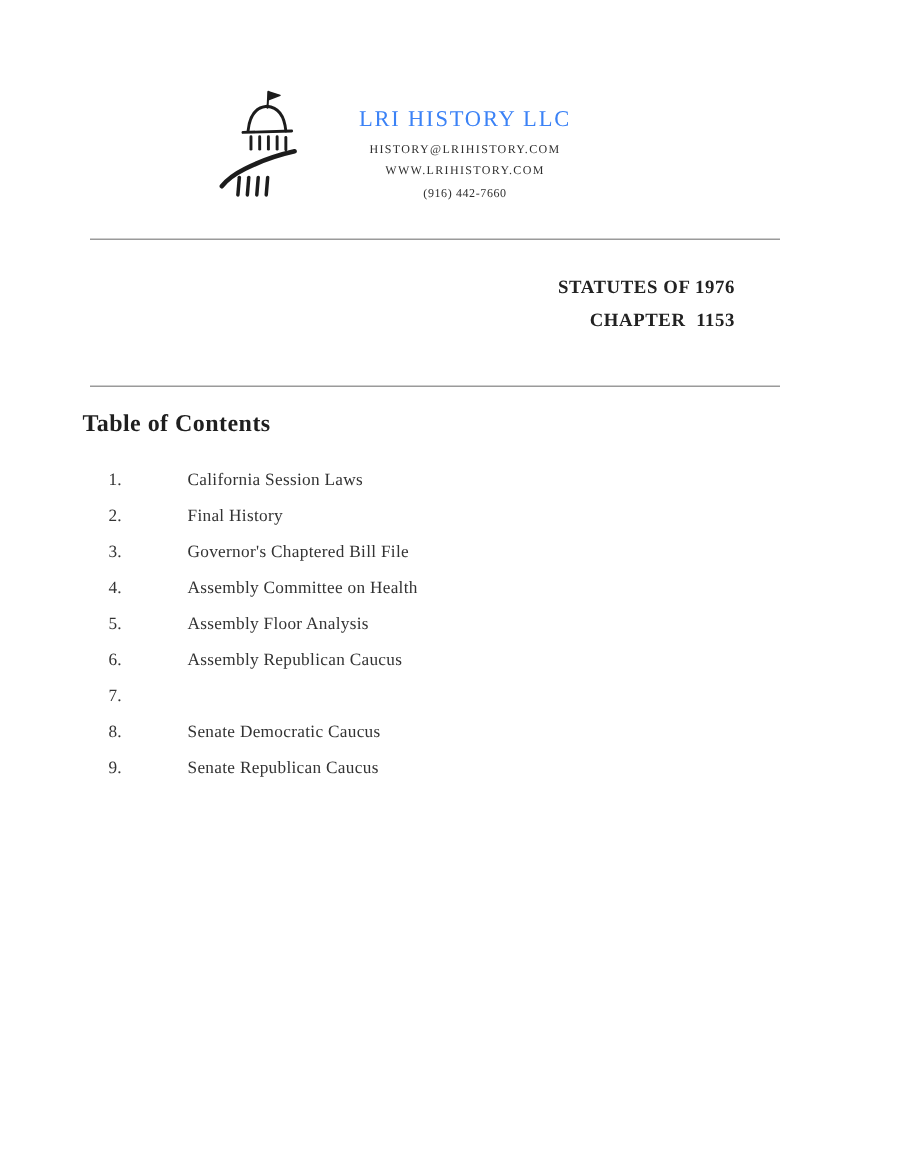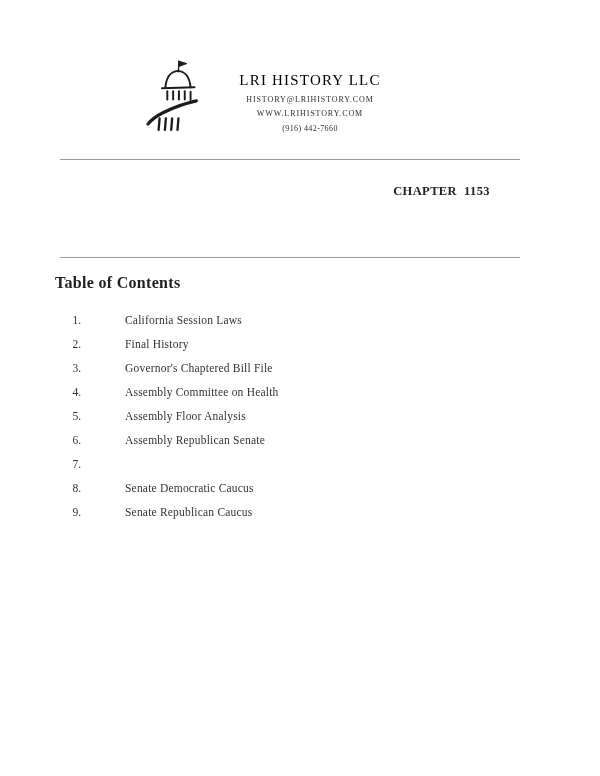--- a/index.html
+++ b/index.html
@@ -32,21 +32,21 @@
   }
   .letterhead-text {
     width: 184px;
     margin-left: 10px;
     padding-top: 14px;
     text-align: center;
   }
   .company-name {
     font-size: 15px;
     letter-spacing: 1.2px;
-    color: #000000;
+    color: #3b82f6;
     white-space: nowrap;
   }
   .contact-line {
     font-size: 8px;
     letter-spacing: 0.9px;
     margin-top: 5.5px;
     color: #2e2e2e;
     white-space: nowrap;
   }
   .contact-line.phone {
@@ -151,20 +151,21 @@
       <div class="company-name">LRI HISTORY LLC</div>
       <div class="contact-line">HISTORY@LRIHISTORY.COM</div>
       <div class="contact-line">WWW.LRIHISTORY.COM</div>
       <div class="contact-line phone">(916) 442-7660</div>
     </div>
   </div>
 
   <hr class="rule rule-top">
 
   <div class="ref-block">
+    <div class="ref-line">STATUTES OF 1976</div>
     <div class="ref-line">CHAPTER  1153</div>
   </div>
 
   <hr class="rule rule-mid">
 
   <h2 class="toc-title">Table of Contents</h2>
 
   <div class="toc-list">
     <div class="toc-item">
       <span class="toc-num">1.</span>
@@ -181,21 +182,21 @@
     <div class="toc-item">
       <span class="toc-num">4.</span>
       <span class="toc-label">Assembly Committee on Health</span>
     </div>
     <div class="toc-item">
       <span class="toc-num">5.</span>
       <span class="toc-label">Assembly Floor Analysis</span>
     </div>
     <div class="toc-item">
       <span class="toc-num">6.</span>
-      <span class="toc-label">Assembly Republican Senate</span>
+      <span class="toc-label">Assembly Republican Caucus</span>
     </div>
     <div class="toc-item">
       <span class="toc-num">7.</span>
     </div>
     <div class="toc-item">
       <span class="toc-num">8.</span>
       <span class="toc-label">Senate Democratic Caucus</span>
     </div>
     <div class="toc-item">
       <span class="toc-num">9.</span>

